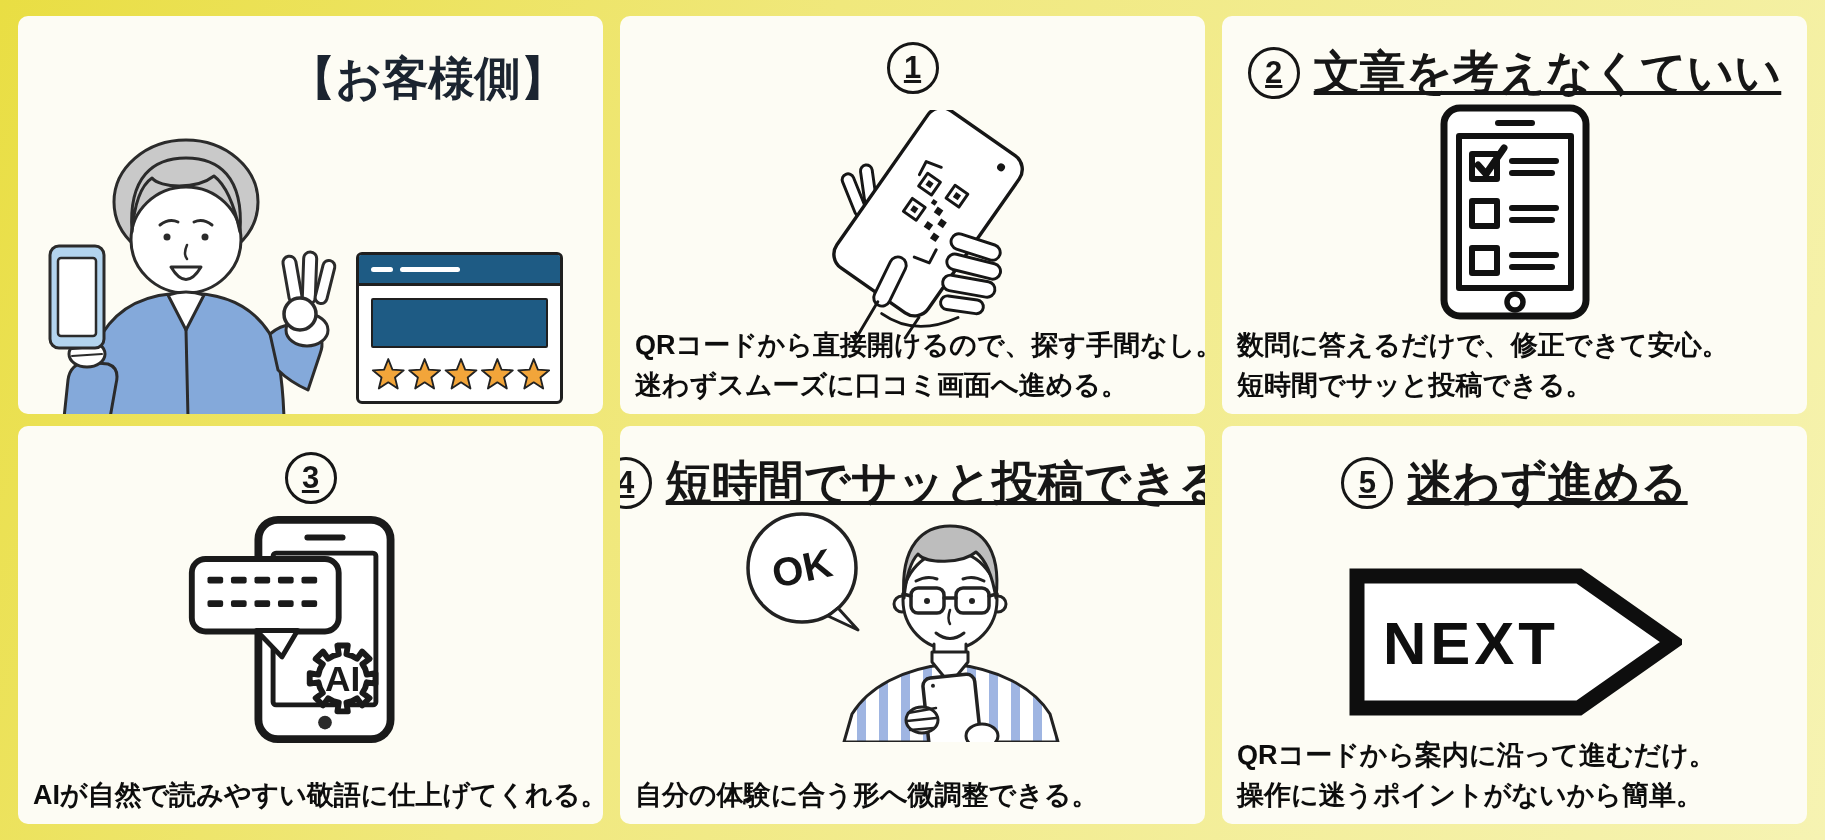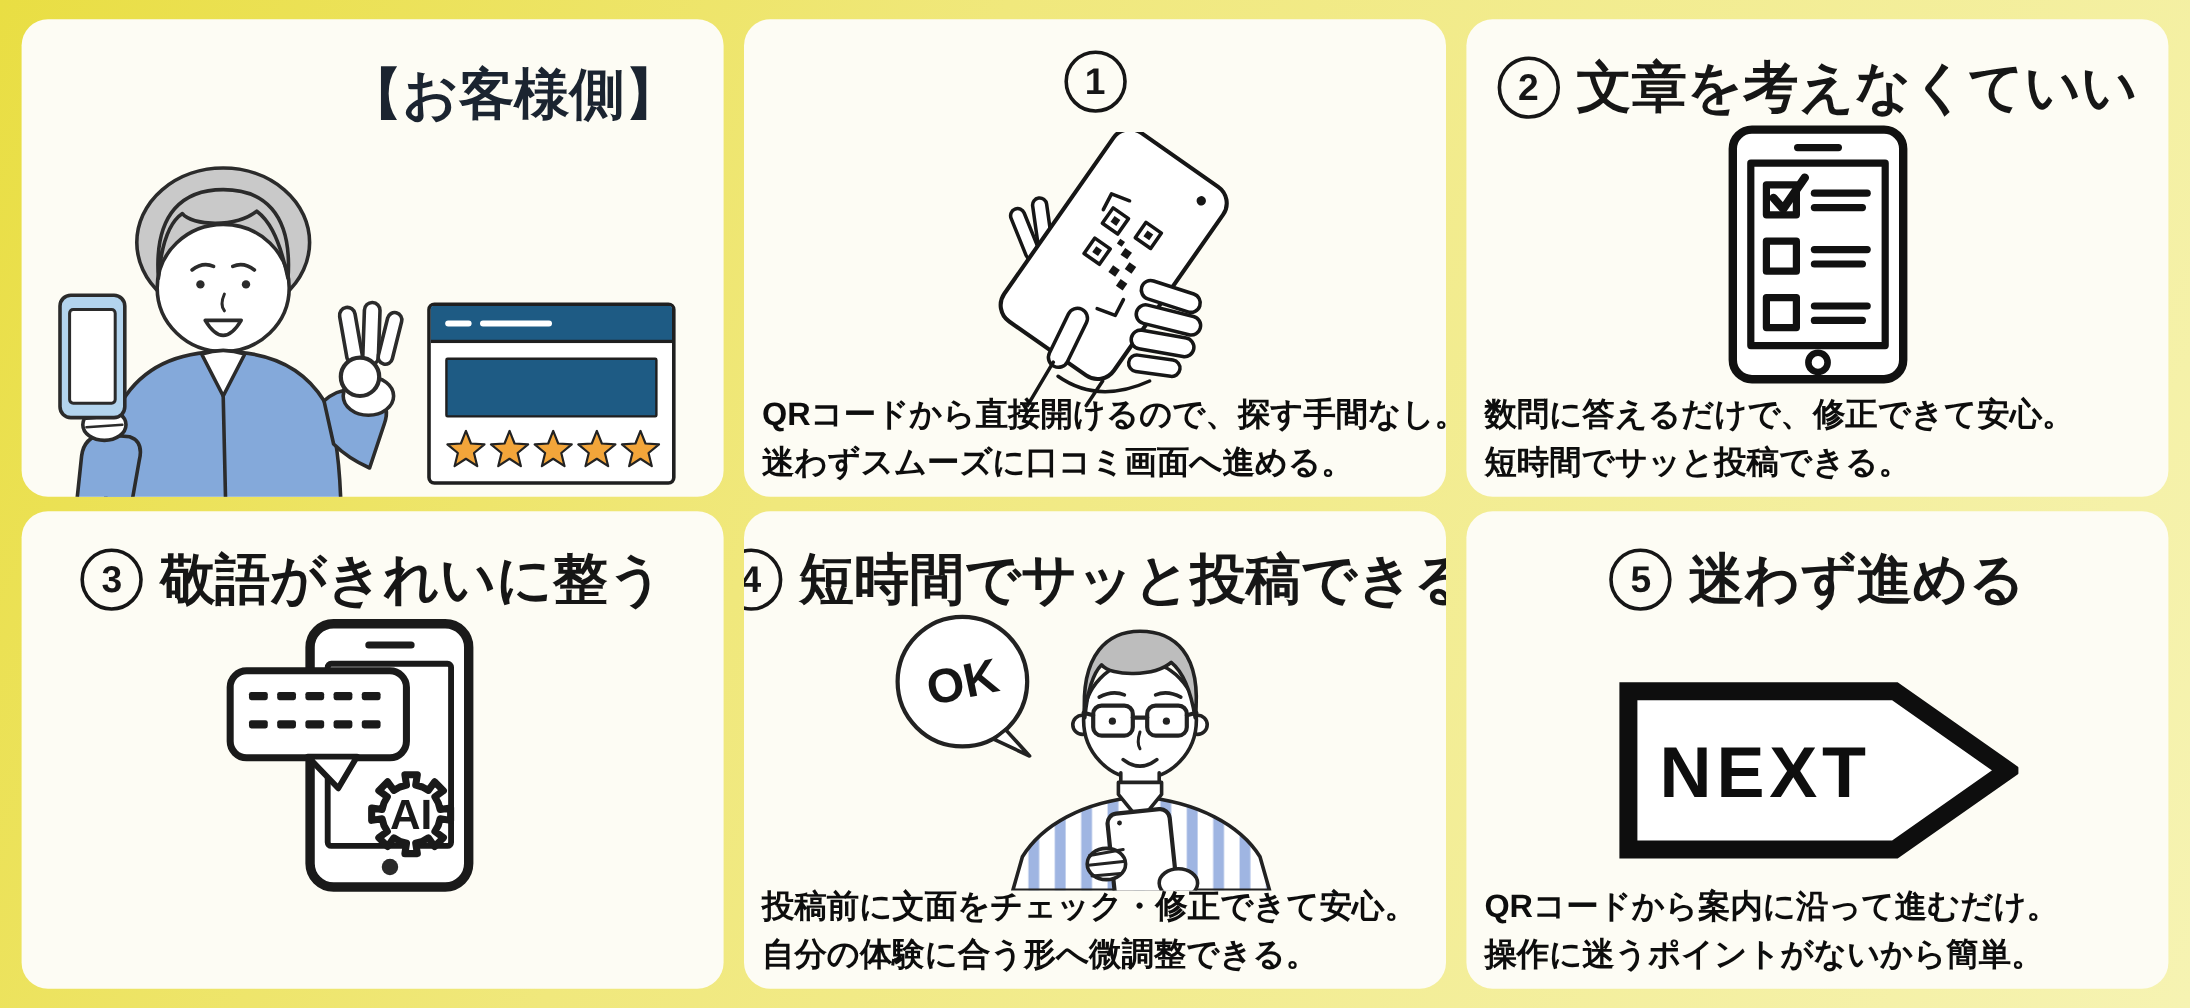--- a/index.html
+++ b/index.html
@@ -9,21 +9,21 @@
     font-family:"Liberation Sans","DejaVu Sans",sans-serif;
     color:#161616;
   }
   .board {
     position:absolute; inset:0; box-sizing:border-box;
     padding:16px 18px;
     display:grid; grid-template-columns:repeat(3,1fr); grid-template-rows:1fr 1fr;
     gap:12px 17px;
   }
   .card {
-    background:#fdfcf4; border-radius:22px; position:relative; overflow:hidden;
+    background:#fdfcf4; border-radius:10px; position:relative; overflow:hidden;text-decoration:underline;
   }
   
   .intro-title {
     position:absolute; top:30px; right:10px; width:330px;
     text-align:center; font-size:46px; line-height:64px; font-weight:800; color:#1b2430;
     white-space:nowrap;
   }
   .woman-svg { position:absolute; left:6px; bottom:-4px; }
   .review-card {
     position:absolute; right:40px; bottom:10px; width:207px;
@@ -208,21 +208,20 @@
       </div>
       <div class="card-body">
         <div>数問に答えるだけで、修正できて安心。</div>
         <div>短時間でサッと投稿できる。</div>
       </div>
     </section>
 
     <section class="card">
       <div class="card-title">
         <span class="num">3</span>
-        <span>敬語がきれいに整う</span>
       </div>
       <div class="art art-3">
         <svg viewBox="0 0 230 240" width="235" height="235">
           <g stroke="#1a1a1a" fill="none" stroke-linecap="round" stroke-linejoin="round">
             <rect x="72" y="8" width="135" height="224" rx="20" fill="#fff" stroke-width="8"></rect>
             <line x1="122" y1="26" x2="158" y2="26" stroke-width="6"></line>
             <rect x="87" y="42" width="105" height="155" rx="3" stroke-width="5"></rect>
             <circle cx="140" cy="215" r="7" fill="#2b2b2b" stroke="none"></circle>
             <g>
               <rect x="4" y="48" width="150" height="74" rx="14" fill="#fff" stroke-width="6"></rect>
@@ -241,20 +240,21 @@
               </g>
             </g>
             <g transform="translate(158,170)">
               <path stroke-width="6" fill="#fff" d="M23.1,-9.6 L24.7,-3.9 L33.6,-5.3 L33.6,5.3 L24.7,3.9 L23.1,9.6 L20.2,14.7 L27.5,20 L20,27.5 L14.7,20.2 L9.6,23.1 L3.9,24.7 L5.3,33.6 L-5.3,33.6 L-3.9,24.7 L-9.6,23.1 L-14.7,20.2 L-20,27.5 L-27.5,20 L-20.2,14.7 L-23.1,9.6 L-24.7,3.9 L-33.6,5.3 L-33.6,-5.3 L-24.7,-3.9 L-23.1,-9.6 L-20.2,-14.7 L-27.5,-20 L-20,-27.5 L-14.7,-20.2 L-9.6,-23.1 L-3.9,-24.7 L-5.3,-33.6 L5.3,-33.6 L3.9,-24.7 L9.6,-23.1 L14.7,-20.2 L20,-27.5 L27.5,-20 L20.2,-14.7 Z"></path>
               <text x="0" y="13" text-anchor="middle" font-size="36" font-weight="800" fill="#1a1a1a" stroke="none">AI</text>
             </g>
           </g>
         </svg>
       </div>
       <div class="card-body">
+        <div>AIが自然で読みやすい敬語に仕上げてくれる。</div>
       </div>
     </section>
 
     <section class="card">
       <div class="card-title">
         <span class="num">4</span>
         <span>短時間でサッと投稿できる</span>
       </div>
       <div class="art art-4">
         <svg viewBox="0 0 345 240" width="345" height="240">
@@ -296,21 +296,20 @@
             </g>
             <g>
               <ellipse cx="182" cy="218" rx="16" ry="13" fill="#fff"></ellipse>
               <path d="M168,211 L196,206 M167,219 L196,216 M170,228 L194,226" stroke-width="2.5"></path>
             </g>
             <ellipse cx="242" cy="234" rx="16" ry="12" fill="#fff"></ellipse>
           </g>
         </svg>
       </div>
       <div class="card-body">
-        <div>投稿前に文面をチェック・修正できて安心。</div>
         <div>自分の体験に合う形へ微調整できる。</div>
       </div>
     </section>
 
     <section class="card">
       <div class="card-title">
         <span class="num">5</span>
         <span>迷わず進める</span>
       </div>
       <div class="art art-5">

